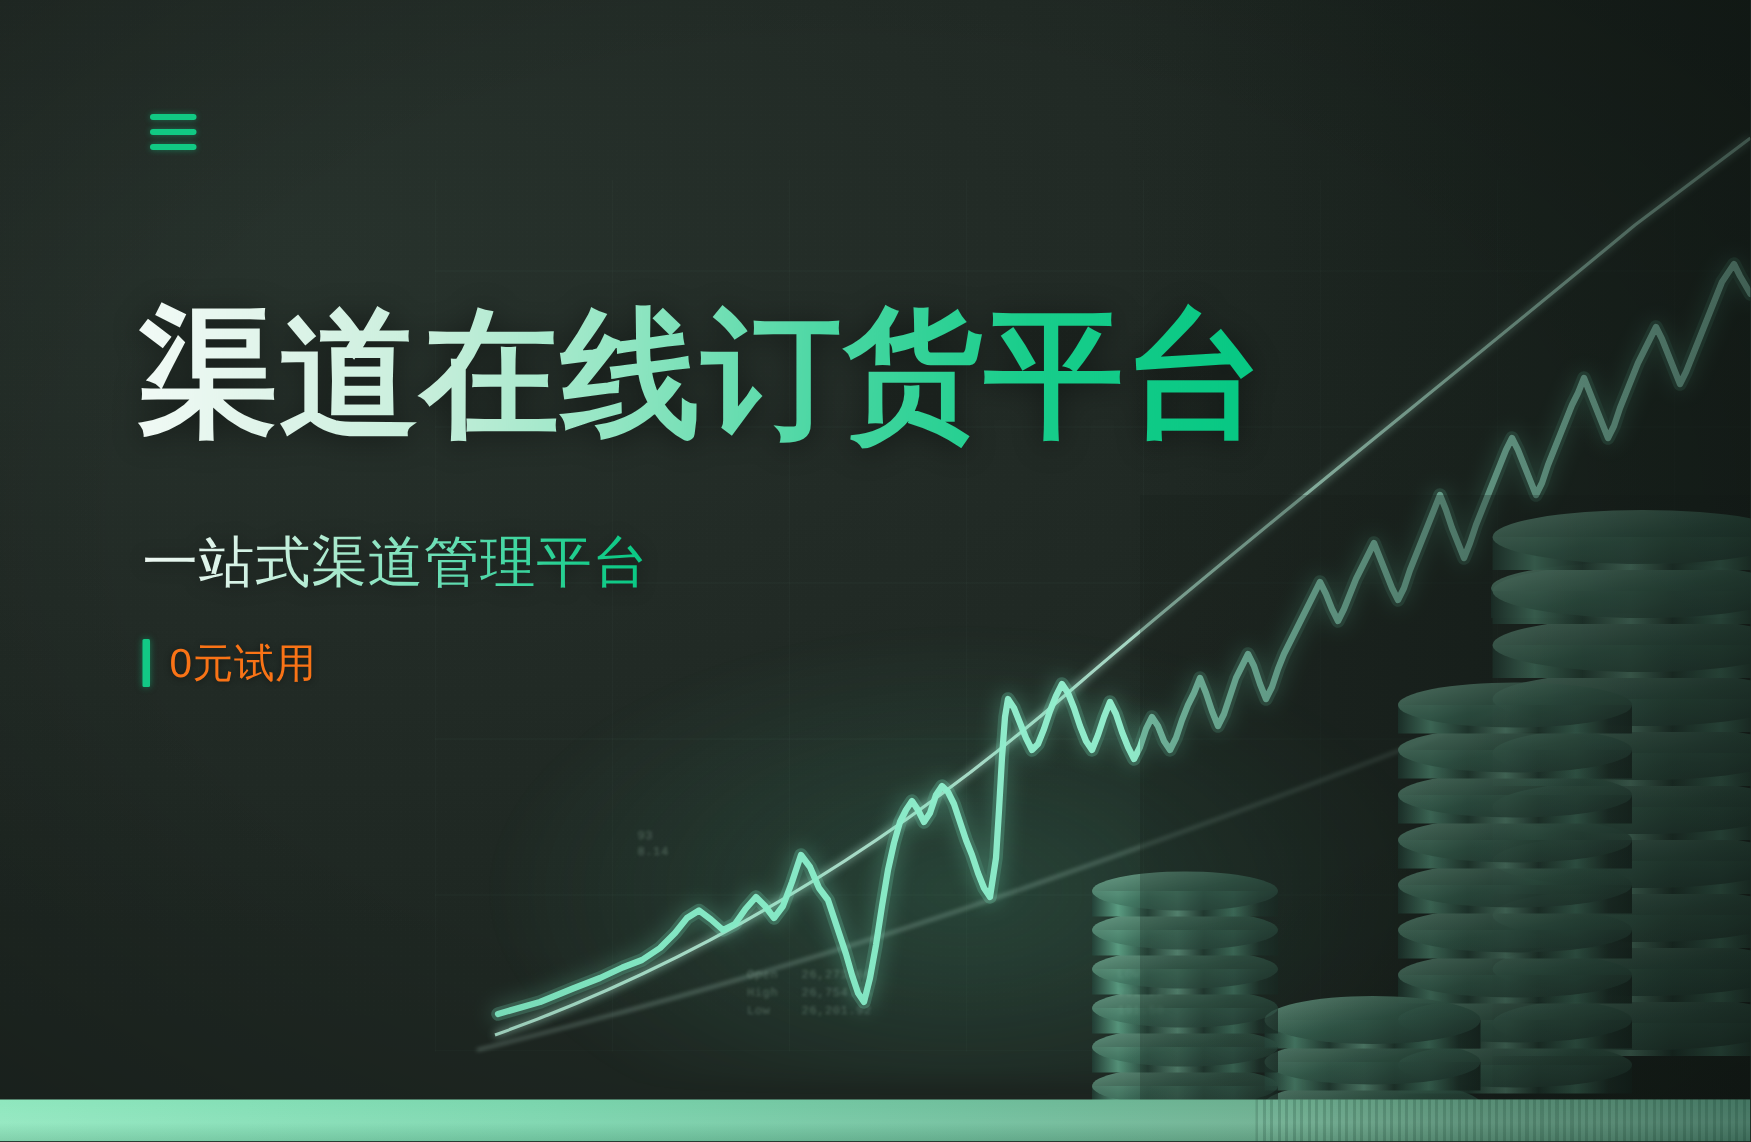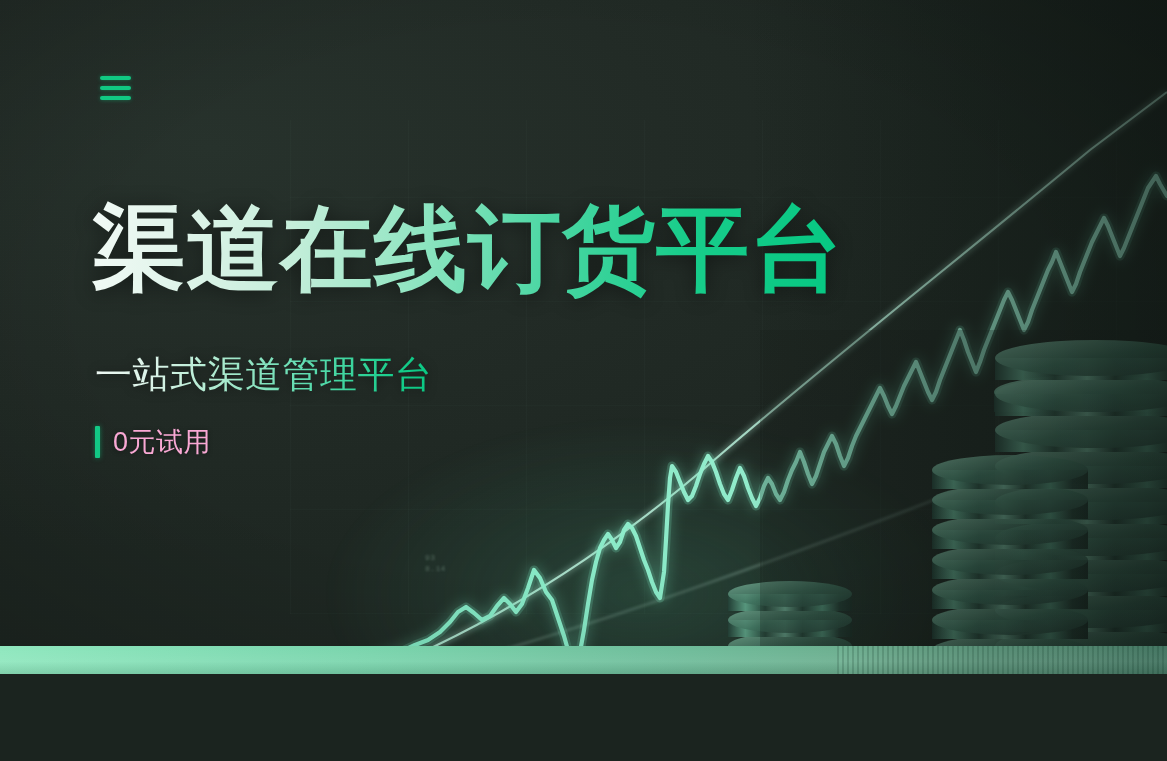--- a/index.html
+++ b/index.html
@@ -1,20 +1,20 @@
 <!DOCTYPE html>
 <html><head>
 <meta charset="utf-8">
 <style>
   html,body{margin:0;padding:0;background:#1b241f;}
   body{font-family:"Liberation Sans","DejaVu Sans",sans-serif;}
 
   .stage{
     position:relative;
-    width:1167px;height:674px;
+    width:1167px;height:761px;
     overflow:hidden;
     background:#232d28;
   }
 
   
   .bg-base{
     position:absolute;inset:0;
     background:
       radial-gradient(ellipse 70% 60% at 18% 22%, #27322c 0%, #222b26 55%, #1e2722 100%),
       linear-gradient(135deg,#263029 0%,#212a25 50%,#1d2621 100%);
@@ -128,21 +128,21 @@
     display:flex;align-items:center;gap:13px;
     cursor:pointer;
   }
   .trial .bar{
     width:5px;height:32px;border-radius:1px;
     background:#12c985;
     box-shadow:0 0 5px rgba(18,201,133,.5);
   }
   .trial .label{
     font-size:27px;
-    color:#f9a8d4;
+    color:#f97316;
     letter-spacing:.5px;
     white-space:nowrap;
     text-shadow:0 1px 5px rgba(0,0,0,.45);
   }
 
   
   .bottom-band{
     position:absolute;left:0;right:0;bottom:0;height:28px;
     background:linear-gradient(90deg,
        #8fe7be 0%,

